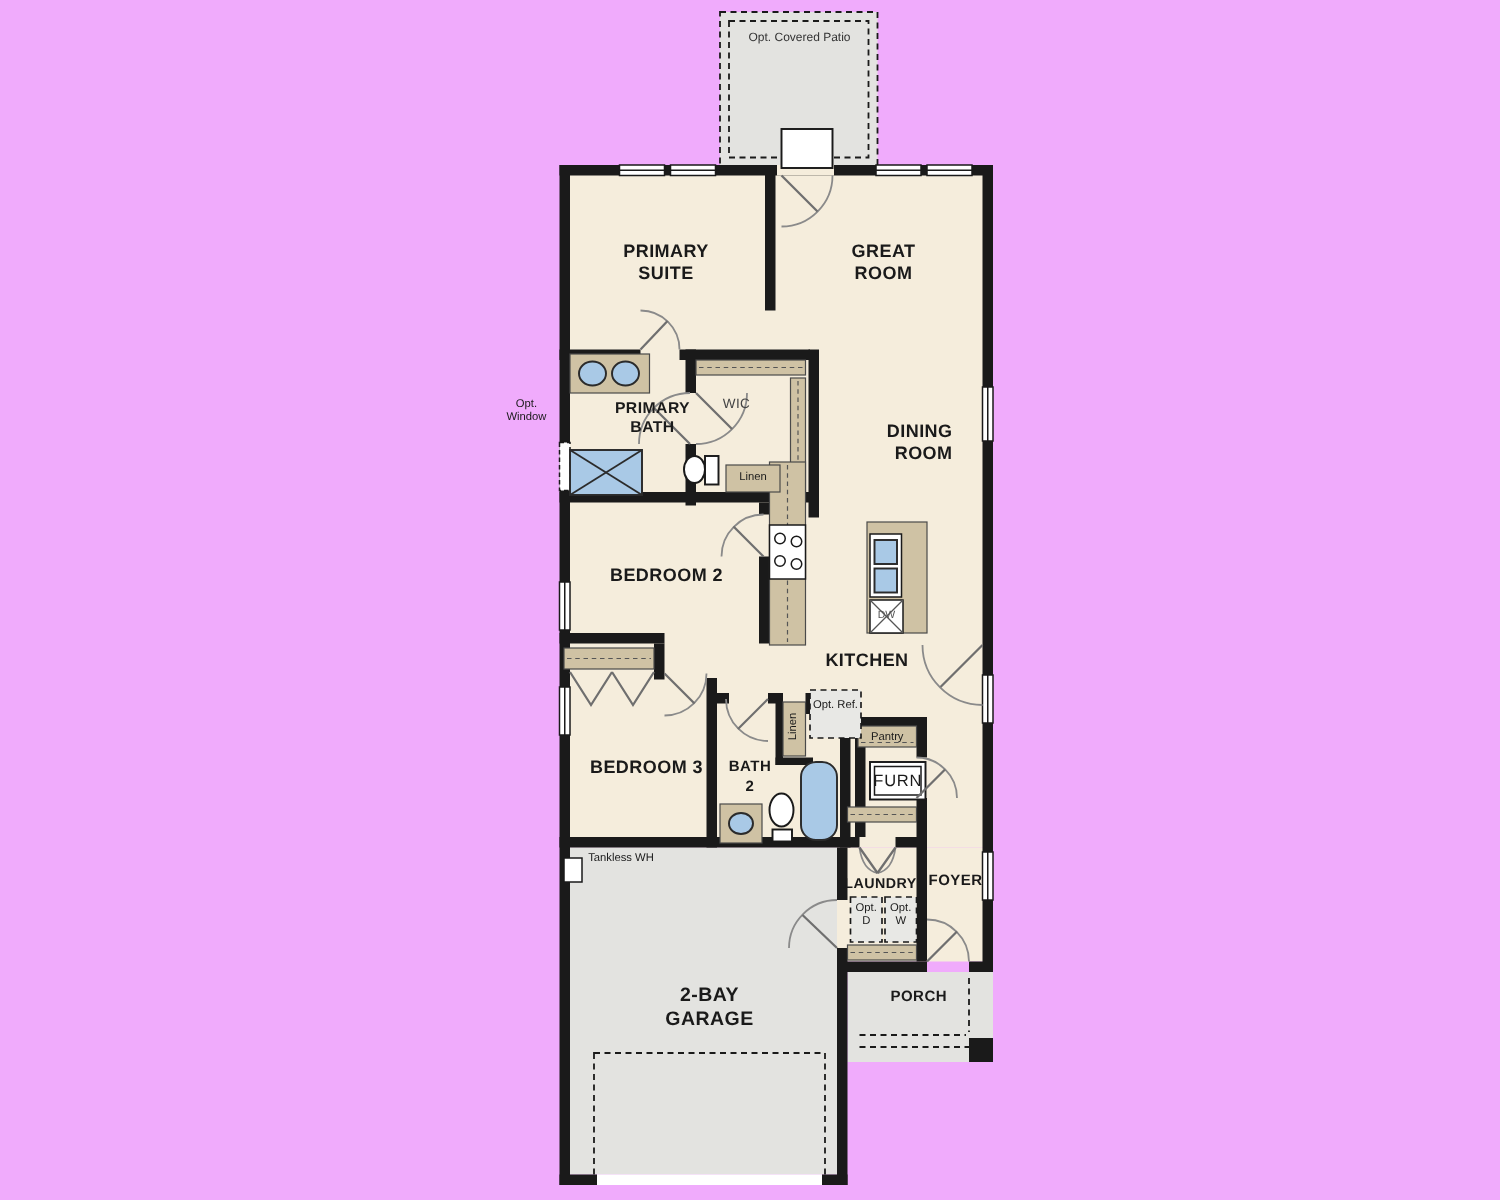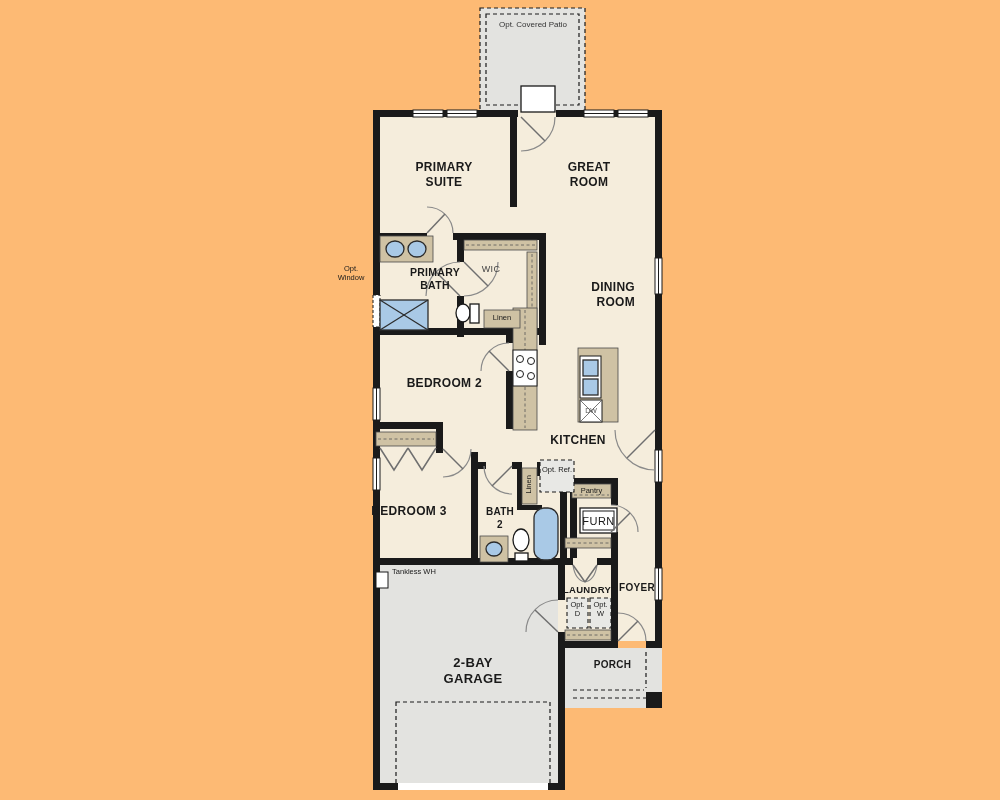--- a/index.html
+++ b/index.html
@@ -1,16 +1,16 @@
 <!DOCTYPE html>
 <html style="--floor: #f5eddc; --exterior: #e3e3e0; --wall: #1a1a1a; --casework: #cfc2a4; --fixture: #a9c9e6; --text: #1a1a1a;"><head>
 <meta charset="utf-8">
 <style>
   html,body{margin:0;padding:0;background:#fff;}
-  #canvas{position:relative;width:1000px;height:800px;background:#fdba74;overflow:hidden;
+  #canvas{position:relative;width:1000px;height:800px;background:#f0abfc;overflow:hidden;
           font-family:"Liberation Sans",sans-serif;}
   #plan-svg{position:absolute;left:0;top:0;}
   .wall{fill:var(--wall,#1a1a1a);}
   .floor-living{fill:var(--floor,#f5eddc);}
   .floor-ext{fill:var(--exterior,#e3e3e0);}
   .case{fill:var(--casework,#cfc2a4);stroke:#4a4a4a;stroke-width:.8;}
   .blue{fill:var(--fixture,#a9c9e6);stroke:#2b2b2b;stroke-width:1.3;}
   .wht{fill:#fff;stroke:#1a1a1a;stroke-width:1.3;}
   .thin{stroke-width:1;}
   .arc{fill:none;stroke:#8a8a8a;stroke-width:1.2;}
@@ -253,21 +253,21 @@
 <div class="lbl" style="left:545px;top:433px;width:66px;">KITCHEN</div>
 
 <div class="lbl sm" style="left:580px;top:407px;width:22px;font-size:7px;color:#555;">DW</div>
 
 <div class="lbl sm" style="left:540px;top:466px;width:34px;">Opt. Ref.</div>
 
 <div class="lbl sm rot" style="left:514px;top:480px;width:30px;">Linen</div>
 
 <div class="lbl sm" style="left:572px;top:487px;width:39px;">Pantry</div>
 
-<div class="lbl nw" style="left:364px;top:504px;width:90px;">BEDROOM 3</div>
+<div class="lbl nw" style="left:386px;top:504px;width:90px;">BEDROOM 3</div>
 
 <div class="lbl md" style="left:482px;top:506px;width:36px;">BATH 2</div>
 
 <div class="lbl sm" style="left:580px;top:515px;width:37px;font-size:11px;letter-spacing:.5px;">FURN</div>
 
 <div class="lbl sm" style="left:390px;top:568px;width:48px;">Tankless WH</div>
 
 <div class="lbl nw" style="left:560px;top:584px;width:54px;font-size:9.5px;">LAUNDRY</div>
 
 <div class="lbl md nw" style="left:615px;top:582px;width:44px;">FOYER</div>

